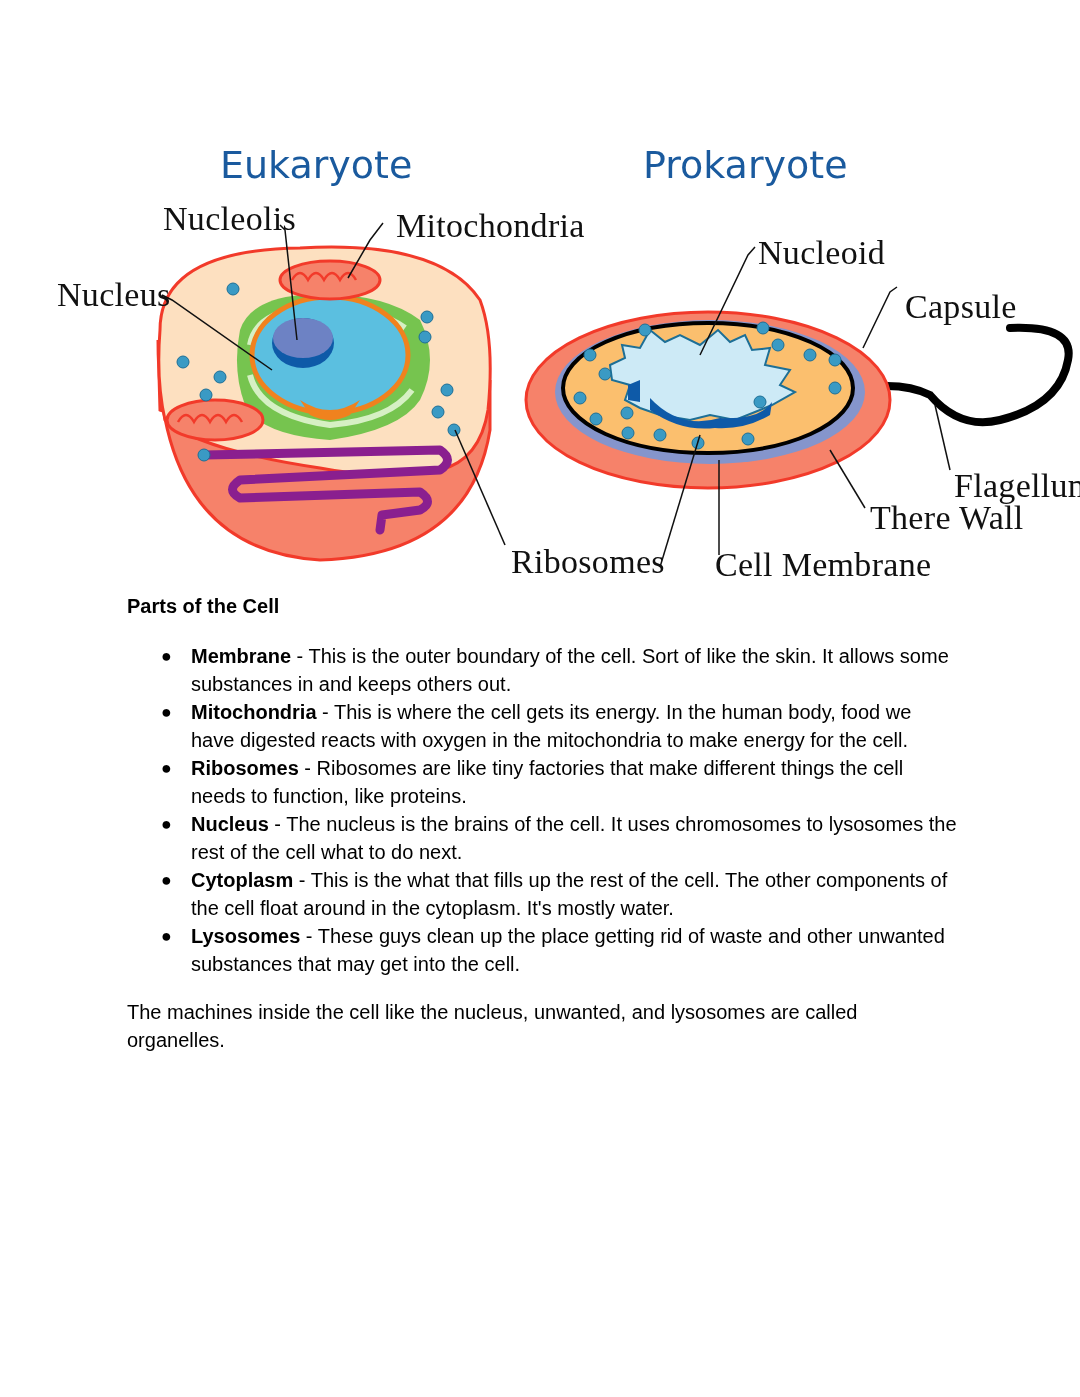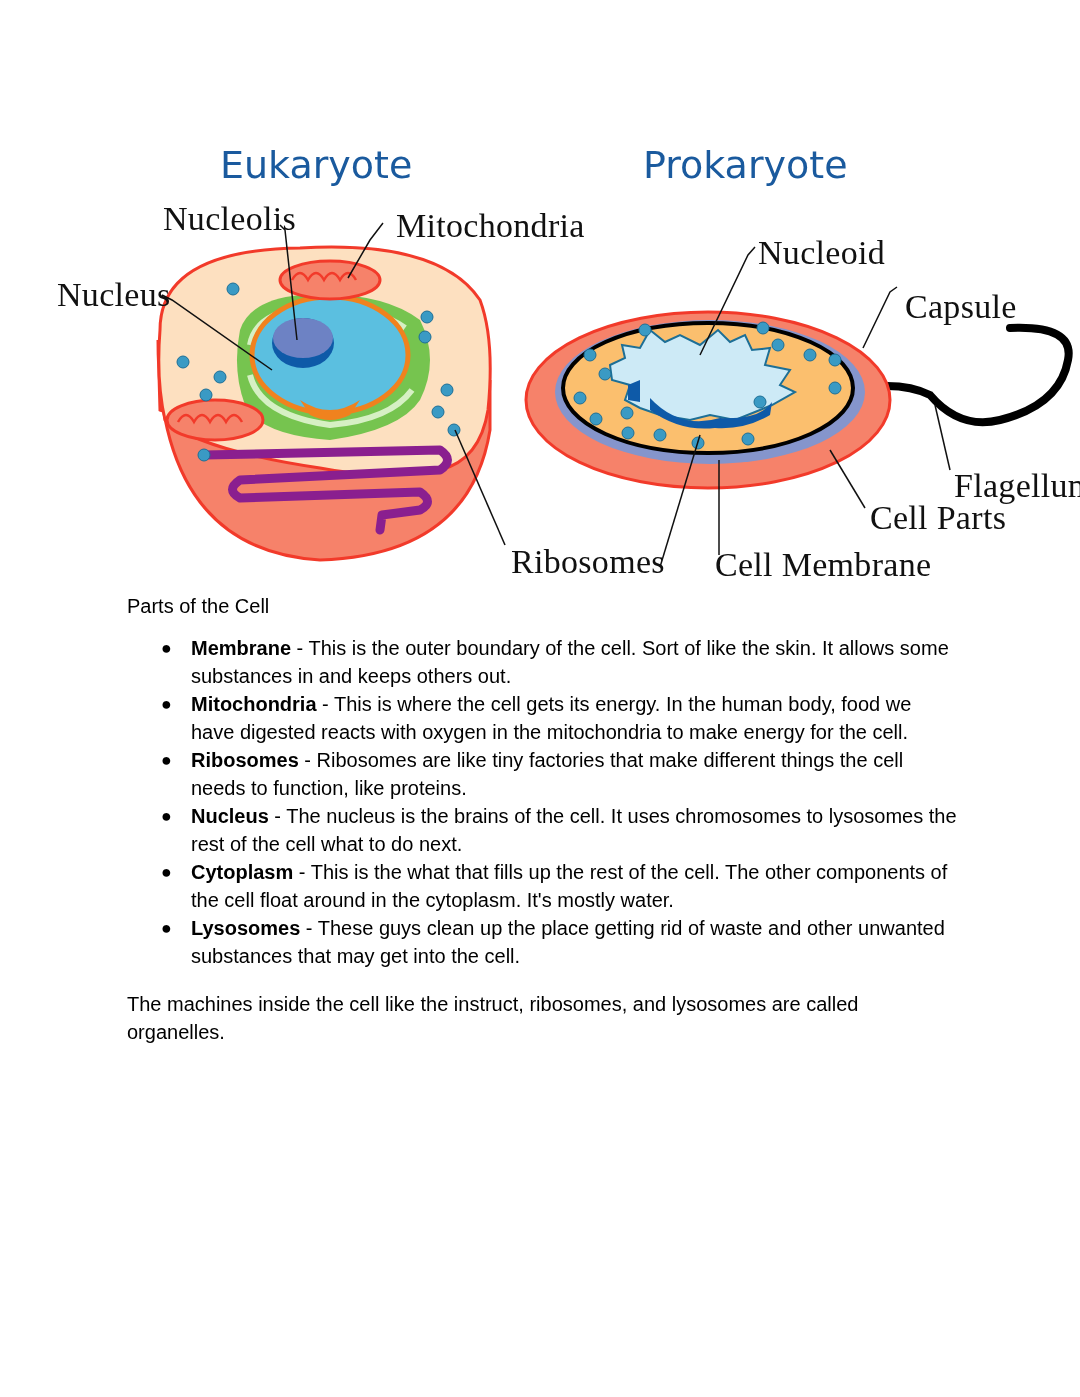--- a/index.html
+++ b/index.html
@@ -2,21 +2,21 @@
 <html><head>
 <meta charset="utf-8">
 <style>
   html, body { margin: 0; padding: 0; background: #ffffff; }
   body { width: 1080px; height: 1397px; position: relative; overflow: hidden; font-family: "Liberation Sans", sans-serif; color: #000; }
   .figure { position: absolute; left: 0; top: 130px; width: 1080px; height: 460px; }
   .figure svg { position: absolute; left: 0; top: 0; }
   .lbl { position: absolute; font-family: Liberation Serif, serif; font-size: 34px; color: #111; white-space: nowrap; line-height: 1; letter-spacing: 0.3px; }
   .cell-title { position: absolute; font-family: "DejaVu Sans", sans-serif; font-size: 38px; color: #1a5a9e; white-space: nowrap; line-height: 1; }
   .doc { position: absolute; left: 127px; top: 592px; width: 830px; font-size: 20px; line-height: 28px; }
-  .heading { font-weight: normal; margin: 0 0 14px 0; }
+  .heading { font-weight: bold; margin: 0 0 22px 0; }
   .intro { margin: 0 0 20px 0; }
   ul.parts { list-style: none; margin: 0 0 20px 0; padding: 0 0 0 64px; }
   ul.parts li { position: relative; }
   ul.parts li .bullet { position: absolute; left: -30px; top: 0; font-size: 18px; }
   ul.parts li b { font-weight: bold; }
   .closing { margin: 0; }
 </style>
 </head>
 <body>
 
@@ -112,28 +112,28 @@
   <div class="cell-title" style="left:643px; top:16px;">Prokaryote</div>
 
   <div class="lbl" style="left:163px; top:72px;">Nucleolis</div>
   <div class="lbl" style="left:396px; top:79px;">Mitochondria</div>
   <div class="lbl" style="left:57px; top:148px;">Nucleus</div>
   <div class="lbl" style="left:511px; top:415px;">Ribosomes</div>
 
   <div class="lbl" style="left:758px; top:106px;">Nucleoid</div>
   <div class="lbl" style="left:905px; top:146px;margin-top:14px;">Capsule</div>
   <div class="lbl" style="left:954px; top:339px;">Flagellum</div>
-  <div class="lbl" style="left:870px; top:371px;">Cell Parts</div>
+  <div class="lbl" style="left:870px; top:371px;">There Wall</div>
   <div class="lbl" style="left:715px; top:418px;">Cell Membrane</div>
 </div>
 
 <div class="doc">
   <p class="heading">Parts of the Cell</p>
   <ul class="parts">
     <li><span class="bullet">●</span><b>Membrane</b><span> - </span><span>This is the outer boundary of the cell. Sort of like the skin. It allows some substances in and keeps others out.</span></li>
     <li><span class="bullet">●</span><b>Mitochondria</b><span> - </span><span>This is where the cell gets its energy. In the human body, food we have digested reacts with oxygen in the mitochondria to make energy for the cell.</span></li>
     <li><span class="bullet">●</span><b>Ribosomes</b><span> - </span><span>Ribosomes are like tiny factories that make different things the cell needs to function, like proteins.</span></li>
     <li><span class="bullet">●</span><b>Nucleus</b><span> - </span><span>The nucleus is the brains of the cell. It uses chromosomes to lysosomes the rest of the cell what to do next.</span></li>
     <li><span class="bullet">●</span><b>Cytoplasm</b><span> - </span><span>This is the what that fills up the rest of the cell. The other components of the cell float around in the cytoplasm. It's mostly water.</span></li>
     <li><span class="bullet">●</span><b>Lysosomes</b><span> - </span><span>These guys clean up the place getting rid of waste and other unwanted substances that may get into the cell.</span></li>
   </ul>
-  <p class="closing">The machines inside the cell like the instruct, ribosomes, and lysosomes are called organelles.</p>
+  <p class="closing">The machines inside the cell like the nucleus, unwanted, and lysosomes are called organelles.</p>
 </div>
 
 </body></html>

